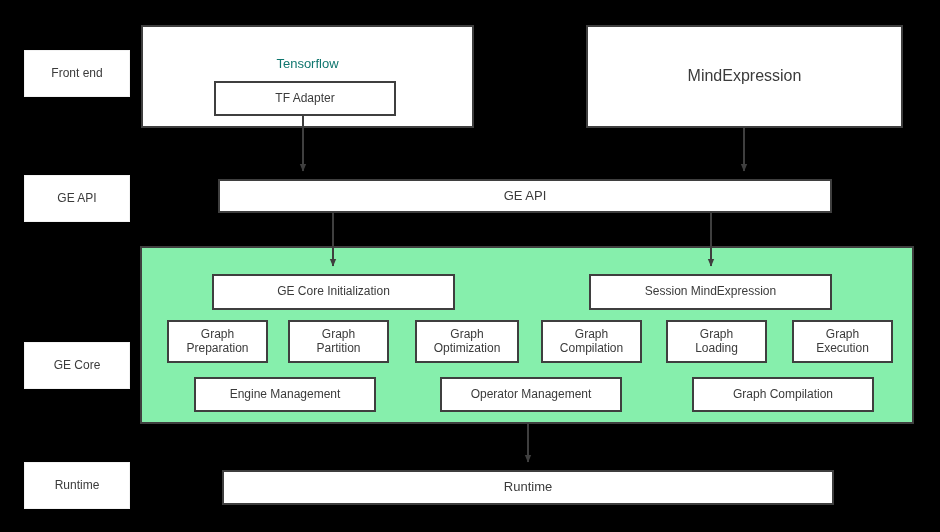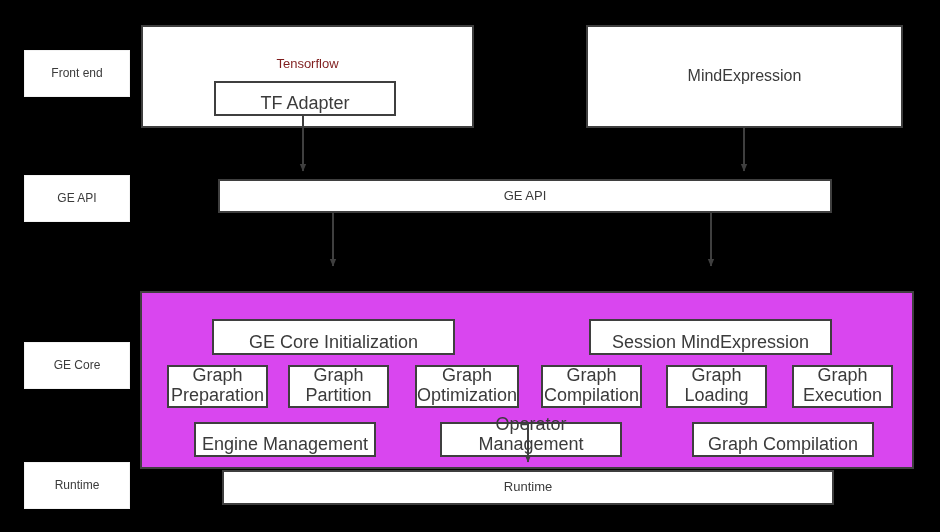--- a/index.html
+++ b/index.html
@@ -33,41 +33,39 @@
   }
   .layer-label {
     border: 1px solid #f2f2f2;
     font-size: 12px;
   }
   .outer-box {
     border: 2.5px solid #3f3f3f;
   }
   .inner-box {
     border: 2px solid #3f3f3f;
-    font-size: 18px;
-    align-items: flex-end;
+    font-size: 12px;
   }
   .bar-box {
     border: 2.5px solid #3f3f3f;
     font-size: 13px;
   }
   .container-title {
     position: absolute;
     left: 0;
     right: 0;
     text-align: center;
-    color: #7f1d1d;
+    color: #0f766e;
     font-size: 13px;
   }
   .core-panel {
     position: absolute;
     box-sizing: border-box;
-    background: #d946ef;
+    background: #86efac;
     border: 2.5px solid #3f3f3f;
-    margin-top: 45px;
   }
   
   .conn {
     position: absolute;
   }
   .conn svg {
     display: block;
     overflow: visible;
   }
 </style>

